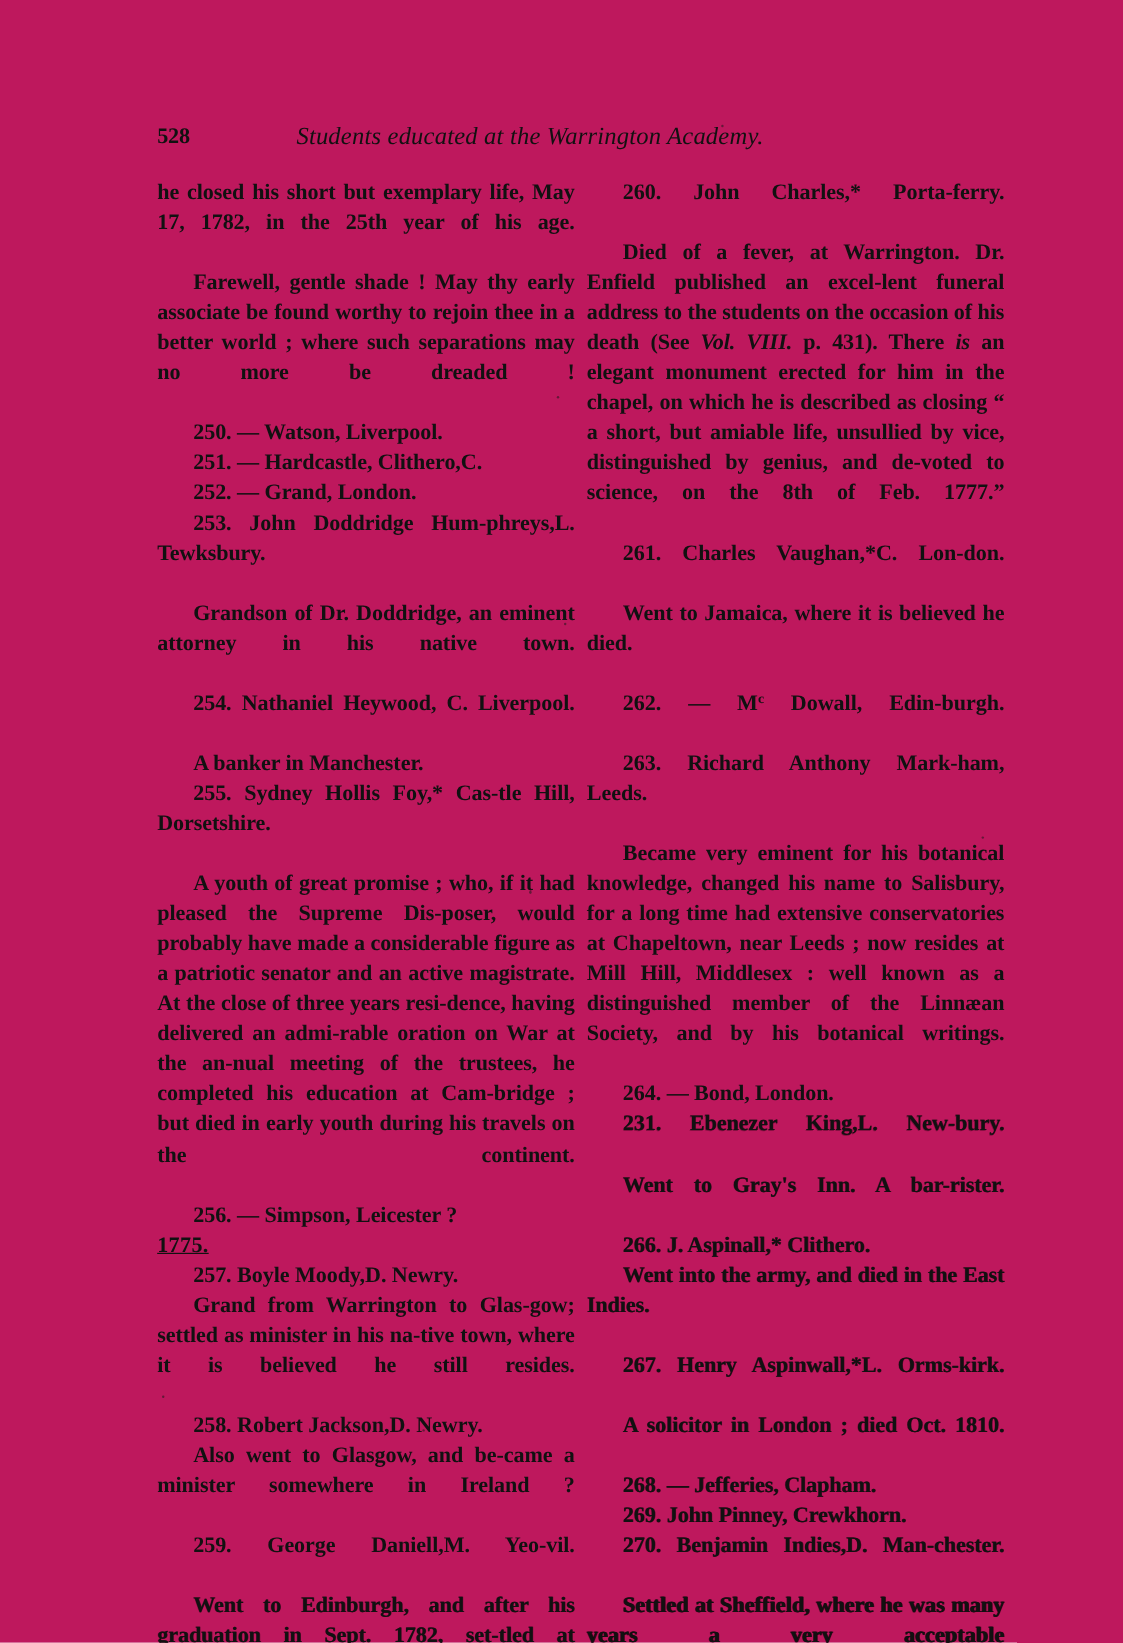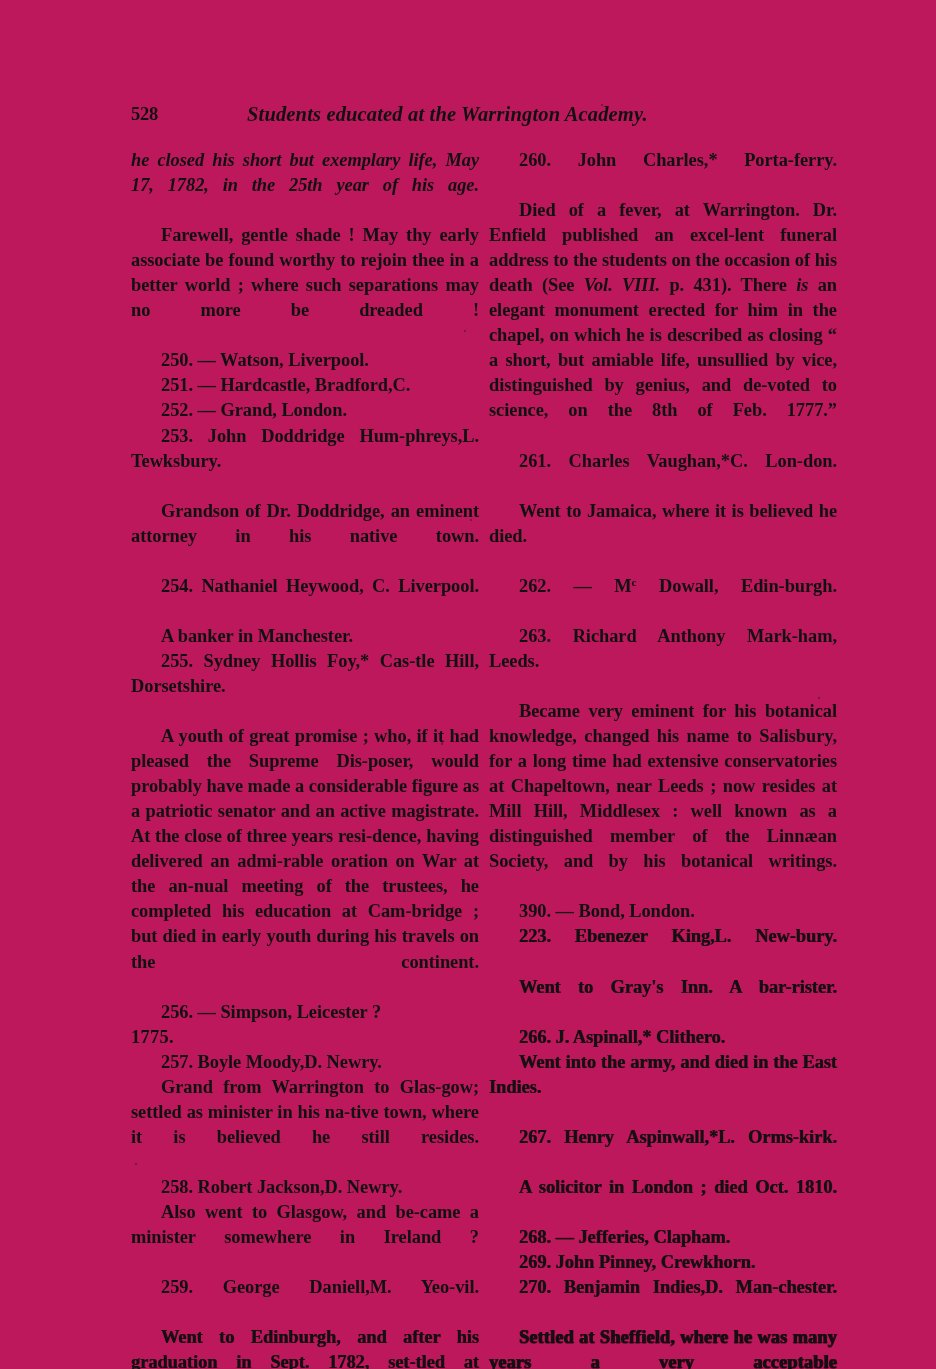--- a/index.html
+++ b/index.html
@@ -38,21 +38,21 @@
     top: 0;
     font-weight: bold;
     font-size: 18.5px;
     letter-spacing: -0.2px;
   }
   .head-title {
     position: absolute;
     left: 116px;
     top: -1px;
     font-style: italic;
-    font-weight: bold;
+    font-weight: normal;
     font-size: 20.5px;
     letter-spacing: 0.15px;
     white-space: nowrap;
   }
 
   
   .col {
     position: absolute;
     top: 148px;
     font-size: 18.4px;
@@ -69,28 +69,29 @@
     text-align: justify;
     text-justify: inter-word;
   }
   
   .col p.j::after {
     content: "";
     display: inline-block;
     width: 100%;
   }
   .ind { text-indent: 30px; }
-  .noind { text-indent: 0; font-style: italic; }
+  .noind { text-indent: 0; }
 
   .num { font-weight: bold; }
   .yr {
     text-align: right;
     text-indent: 0 !important;
     font-weight: bold;
     letter-spacing: 0.3px;
+    text-decoration: underline;
   }
   .yr::after { content: none !important; }
 
   i, .it { font-style: italic; font-weight: bold; }
   sup.sc {
     font-size: 0.62em;
     vertical-align: 0.52em;
     line-height: 0;
     font-weight: bold;
   }
@@ -118,21 +119,21 @@
   </div>
 
   <div class="col col-left">
 
     <p class="noind j">he closed his short but exemplary life, May 17, 1782, in the 25th year of his age.</p>
 
     <p class="ind j">Farewell, gentle shade ! May thy early associate be found worthy to rejoin thee in a better world ; where such separations may no more be dreaded !</p>
 
     <p class="ind"><span class="num">250.</span> <span>— Watson, Liverpool.</span></p>
 
-    <p class="ind"><span class="num">251.</span> <span>— Hardcastle, Bradford,C.</span></p>
+    <p class="ind"><span class="num">251.</span> <span>— Hardcastle, Clithero,C.</span></p>
 
     <p class="ind"><span class="num">252.</span> <span>— Grand, London.</span></p>
 
     <p class="ind j"><span class="num">253.</span> <span>John Doddridge Hum-phreys,L. Tewksbury.</span></p>
 
     <p class="ind j">Grandson of Dr. Doddridge, an eminent attorney in his native town.</p>
 
     <p class="ind j"><span class="num">254.</span> <span>Nathaniel Heywood, C. Liverpool.</span></p>
 
     <p class="ind">A banker in Manchester.</p>
@@ -167,23 +168,23 @@
     <p class="ind j"><span class="num">261.</span> <span>Charles Vaughan,*C. Lon-don.</span></p>
 
     <p class="ind j">Went to Jamaica, where it is believed he died.</p>
 
     <p class="ind j"><span class="num">262.</span> <span>— M</span><sup class="sc">c</sup><span> Dowall, Edin-burgh.</span></p>
 
     <p class="ind j"><span class="num">263.</span> <span>Richard Anthony Mark-ham, Leeds.</span></p>
 
     <p class="ind j">Became very eminent for his botanical knowledge, changed his name to Salisbury, for a long time had extensive conservatories at Chapeltown, near Leeds ; now resides at Mill Hill, Middlesex : well known as a distinguished member of the Linnæan Society, and by his botanical writings.</p>
 
-    <p class="ind"><span class="num">390.</span> <span>— Bond, London.</span></p>
-
-    <p class="ind j smudge"><span class="num">223.</span> <span>Ebenezer King,L. New-bury.</span></p>
+    <p class="ind"><span class="num">264.</span> <span>— Bond, London.</span></p>
+
+    <p class="ind j smudge"><span class="num">231.</span> <span>Ebenezer King,L. New-bury.</span></p>
 
     <p class="ind j smudge">Went to Gray's Inn. A bar-rister.</p>
 
     <p class="ind smudge"><span class="num">266.</span> <span>J. Aspinall,* Clithero.</span></p>
 
     <p class="ind j smudge">Went into the army, and died in the East Indies.</p>
 
     <p class="ind j smudge"><span class="num">267.</span> <span>Henry Aspinwall,*L. Orms-kirk.</span></p>
 
     <p class="ind j smudge">A solicitor in London ; died Oct. 1810.</p>

